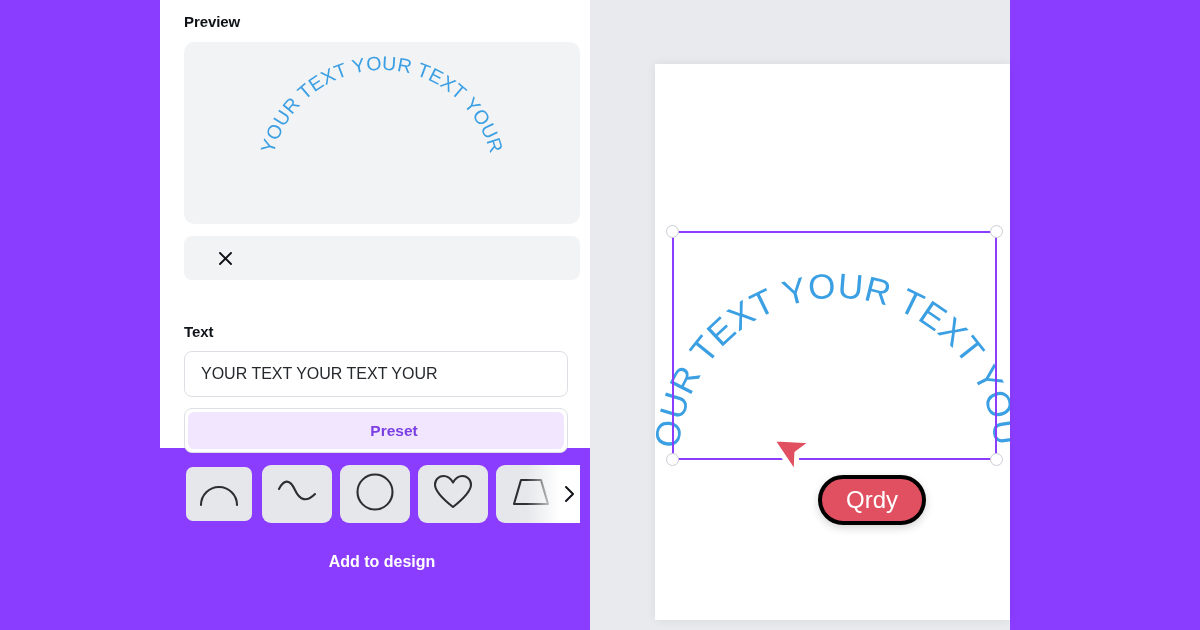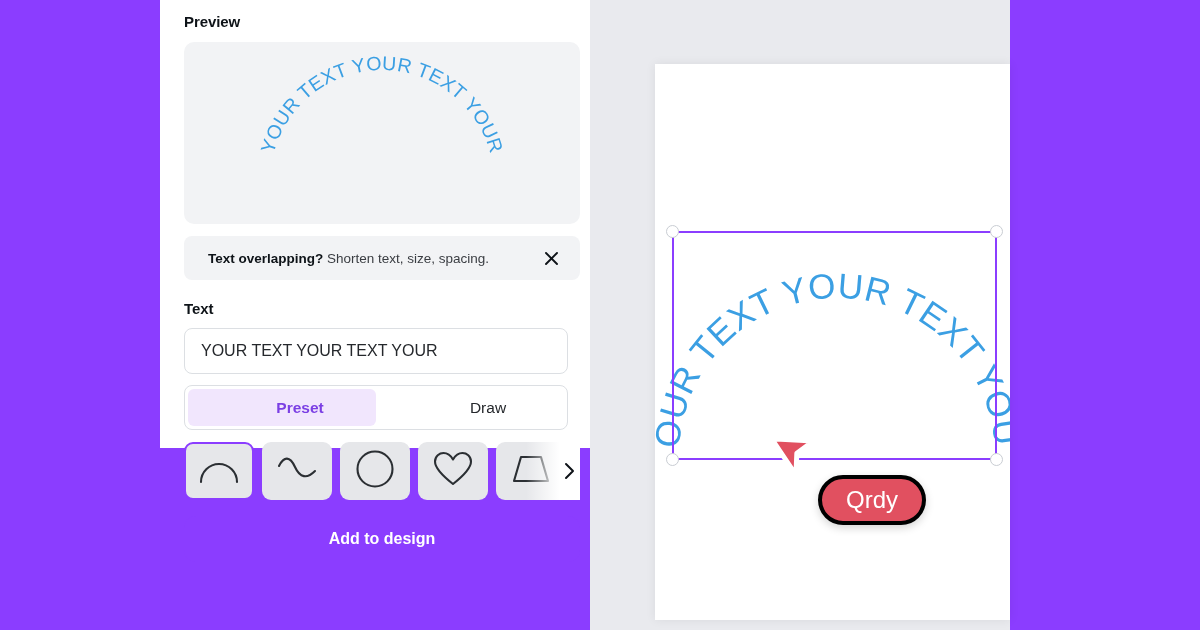--- a/index.html
+++ b/index.html
@@ -84,21 +84,21 @@
   #alert-rest { font-weight: 400; color: #3A3D42; }
 
   #alert-close {
     width: 22px; height: 22px;
     display: flex; align-items: center; justify-content: center;
     cursor: pointer;
     margin-left: 6px;
   }
 
   
-  #text-label { margin-top: 20px; }
+  #text-label { margin-top: 43px; }
 
   #text-input {
     margin-top: 11px;
     width: 384px;
     height: 46px;
     border: 1px solid #DCDFE3;
     border-radius: 8px;
     background: #ffffff;
     font-size: 16px;
     color: #25282C;
@@ -277,38 +277,34 @@
         <defs>
           <path id="previewArc" d="M 86 140 A 112 112 0 0 1 310 140" fill="none"></path>
         </defs>
         <text class="arc-text" font-size="19.5" letter-spacing="0.3">
           <textPath href="#previewArc" startOffset="50%" text-anchor="middle">YOUR TEXT YOUR TEXT YOUR</textPath>
         </text>
       </svg>
     </div>
 
     <div id="alert-banner">
-      <div id="alert-text-wrap">
-        <span id="alert-strong">Text overlapping?</span><span id="alert-rest"> Shorten text, size, spacing.</span>
-      </div>
       <div id="alert-close">
         <svg width="15" height="15" viewBox="0 0 15 15" aria-hidden="true">
           <path d="M2 2 L13 13 M13 2 L2 13" stroke="#0E1318" stroke-width="1.9" stroke-linecap="round"></path>
         </svg>
       </div>
     </div>
 
     <div id="text-label" class="section-label">Text</div>
 
     <input id="text-input" type="text" value="YOUR TEXT YOUR TEXT YOUR" style="">
 
 
     <div id="path-toggle">
       <div class="toggle-tab active">Preset</div>
-      <div class="toggle-tab">Draw</div>
     </div>
 
     <div id="preset-row">
 
       <div class="preset-thumb selected">
         <span>
           <svg width="42" height="32" viewBox="0 0 42 32" aria-hidden="true">
             <path d="M3 29 A 18 18 0 0 1 39 29" fill="none" stroke="#2B2F33" stroke-width="2.1" stroke-linecap="round"></path>
           </svg>
         </span>

